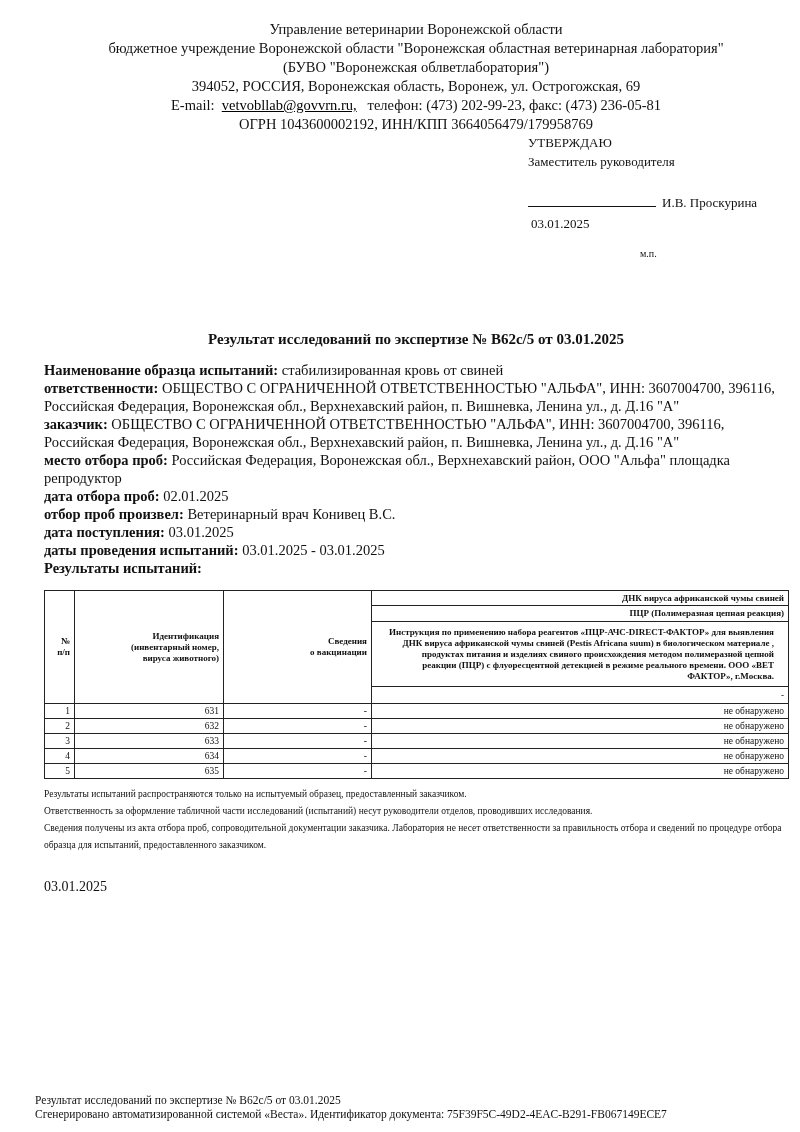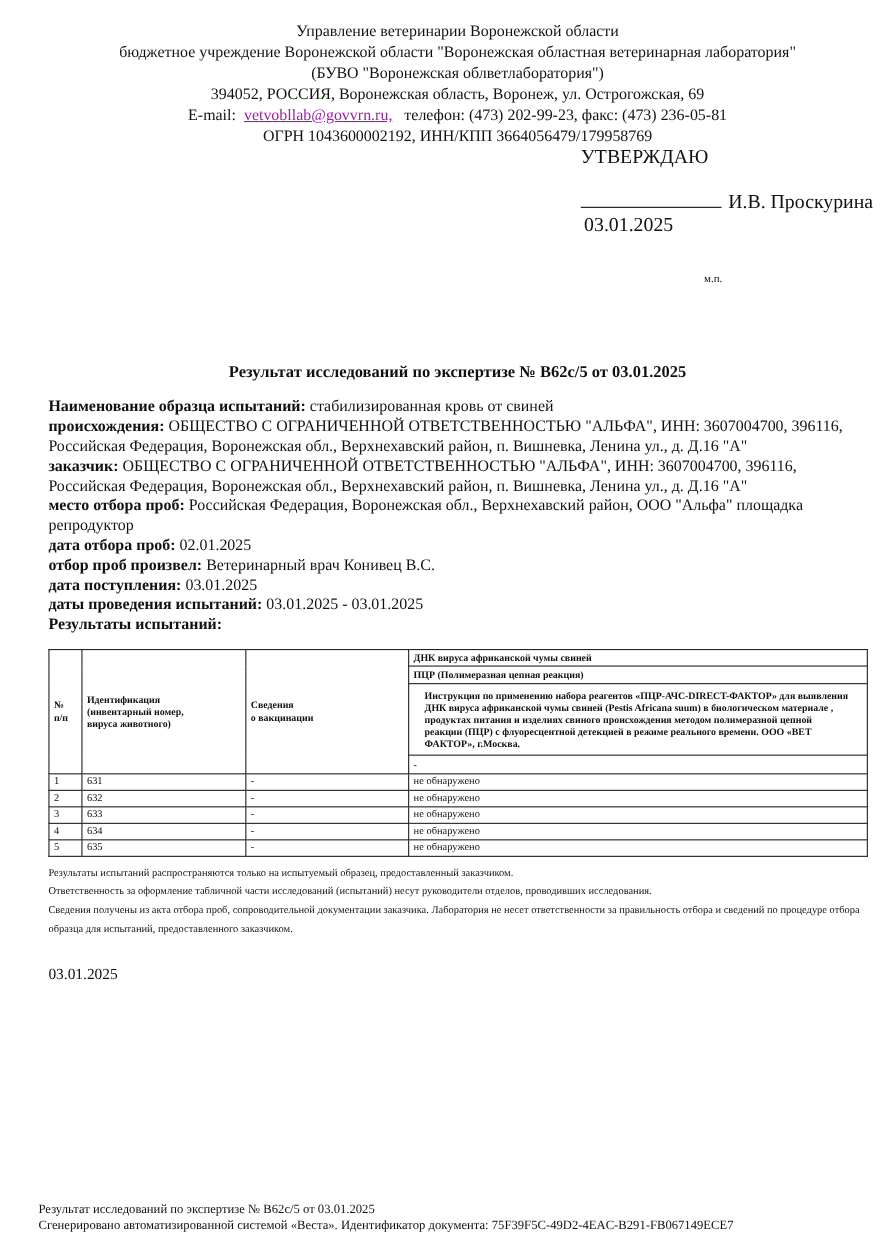--- a/index.html
+++ b/index.html
@@ -1,36 +1,36 @@
 <!DOCTYPE html>
 <html><head>
 <meta charset="utf-8">
 <style>
   html, body { margin: 0; padding: 0; background: #ffffff; }
   body { width: 800px; height: 1132px; position: relative; overflow: hidden; color: #111; font-family: "Liberation Serif", serif; }
   .page { position: absolute; left: 16px; top: 0; width: 800px; height: 963px; font-family: Liberation Serif, serif; }
 
   .hdr { position: absolute; left: 0; width: 800px; text-align: center; font-size: 14.5px; line-height: 19px; }
   .hdr .line { white-space: nowrap; }
-  .hdr a { color: #a21caf; text-decoration: underline; }
+  .hdr a { color: #000000; text-decoration: underline; }
 
-  .approve { position: absolute; left: 512px; top: 133px; font-size: 18px; line-height: 19px; }
+  .approve { position: absolute; left: 512px; top: 133px; font-size: 13px; line-height: 19px; }
   .approve .sig { margin-top: 22px; white-space: nowrap; }
   .approve .sig .blank { display: inline-block; width: 128px; border-bottom: 1px solid #111; height: 13px; vertical-align: baseline; margin-right: 6px; }
   .approve .date { padding-left: 3px; margin-top: 2px; }
   .mp { position: absolute; left: 624px; top: 248px; font-size: 10px; }
 
   .title { position: absolute; left: 0; width: 800px; top: 331px; text-align: center; font-weight: bold; font-size: 15px; }
 
   .info { position: absolute; left: 28px; top: 361px; width: 750px; font-size: 14.5px; line-height: 18px; }
   .info b { font-weight: bold; }
   .info .row { margin: 0; }
 
   table.res { position: absolute; left: 28px; top: 590px; width: 745px; border-collapse: collapse; font-size: 9px; line-height: 11px; }
-  table.res td { border: 1.4px solid #222; text-align: left; vertical-align: middle; padding: 0 4px; }
+  table.res td { border: 1.4px solid #222; text-align: right; vertical-align: middle; padding: 0 4px; }
   table.res .hd { font-weight: bold; }
   table.res tr.data td { height: 14px; font-size: 9.5px; }
 
   .notes { position: absolute; left: 28px; top: 786px; width: 760px; font-size: 9.5px; line-height: 17px; }
   .foot-date { position: absolute; left: 28px; top: 879px; font-size: 14px; }
   .foot-resp { position: absolute; right: 28px; top: 879px; font-size: 14px; }
   .bottom { position: absolute; left: 19px; top: 1093px; font-size: 11.5px; line-height: 14px; }
 </style>
 </head>
 <body>
@@ -45,32 +45,33 @@
     <div class="line">
       <span>E-mail:</span>&nbsp;
       <a href="#">vetvobllab@govvrn.ru,</a>&nbsp;&nbsp;
       <span>телефон: (473) 202-99-23, факс: (473) 236-05-81</span>
     </div>
     <div class="line">ОГРН 1043600002192, ИНН/КПП 3664056479/179958769</div>
   </div>
 
   <div class="approve">
     <div>УТВЕРЖДАЮ</div>
+    <div>Заместитель руководителя</div>
     <div class="sig">
       <span class="blank"></span><span>И.В. Проскурина</span>
     </div>
     <div class="date">03.01.2025</div>
   </div>
   <div class="mp">м.п.</div>
 
   <div class="title">Результат исследований по экспертизе № В62с/5 от 03.01.2025</div>
 
   <div class="info">
     <p class="row"><b>Наименование образца испытаний:</b><span> стабилизированная кровь от свиней</span></p>
-    <p class="row"><b>происхождения:</b><span> ОБЩЕСТВО С ОГРАНИЧЕННОЙ ОТВЕТСТВЕННОСТЬЮ "АЛЬФА", ИНН: 3607004700, 396116, Российская Федерация, Воронежская обл., Верхнехавский район, п. Вишневка, Ленина ул., д. Д.16 "А"</span></p>
+    <p class="row"><b>ответственности:</b><span> ОБЩЕСТВО С ОГРАНИЧЕННОЙ ОТВЕТСТВЕННОСТЬЮ "АЛЬФА", ИНН: 3607004700, 396116, Российская Федерация, Воронежская обл., Верхнехавский район, п. Вишневка, Ленина ул., д. Д.16 "А"</span></p>
     <p class="row"><b>заказчик:</b><span> ОБЩЕСТВО С ОГРАНИЧЕННОЙ ОТВЕТСТВЕННОСТЬЮ "АЛЬФА", ИНН: 3607004700, 396116, Российская Федерация, Воронежская обл., Верхнехавский район, п. Вишневка, Ленина ул., д. Д.16 "А"</span></p>
     <p class="row"><b>место отбора проб:</b><span> Российская Федерация, Воронежская обл., Верхнехавский район, ООО "Альфа" площадка репродуктор</span></p>
     <p class="row"><b>дата отбора проб:</b><span> 02.01.2025</span></p>
     <p class="row"><b>отбор проб произвел:</b><span> Ветеринарный врач Конивец В.С.</span></p>
     <p class="row"><b>дата поступления:</b><span> 03.01.2025</span></p>
     <p class="row"><b>даты проведения испытаний:</b><span> 03.01.2025 - 03.01.2025</span></p>
     <p class="row"><b>Результаты испытаний:</b></p>
   </div>
 
   <table class="res">

